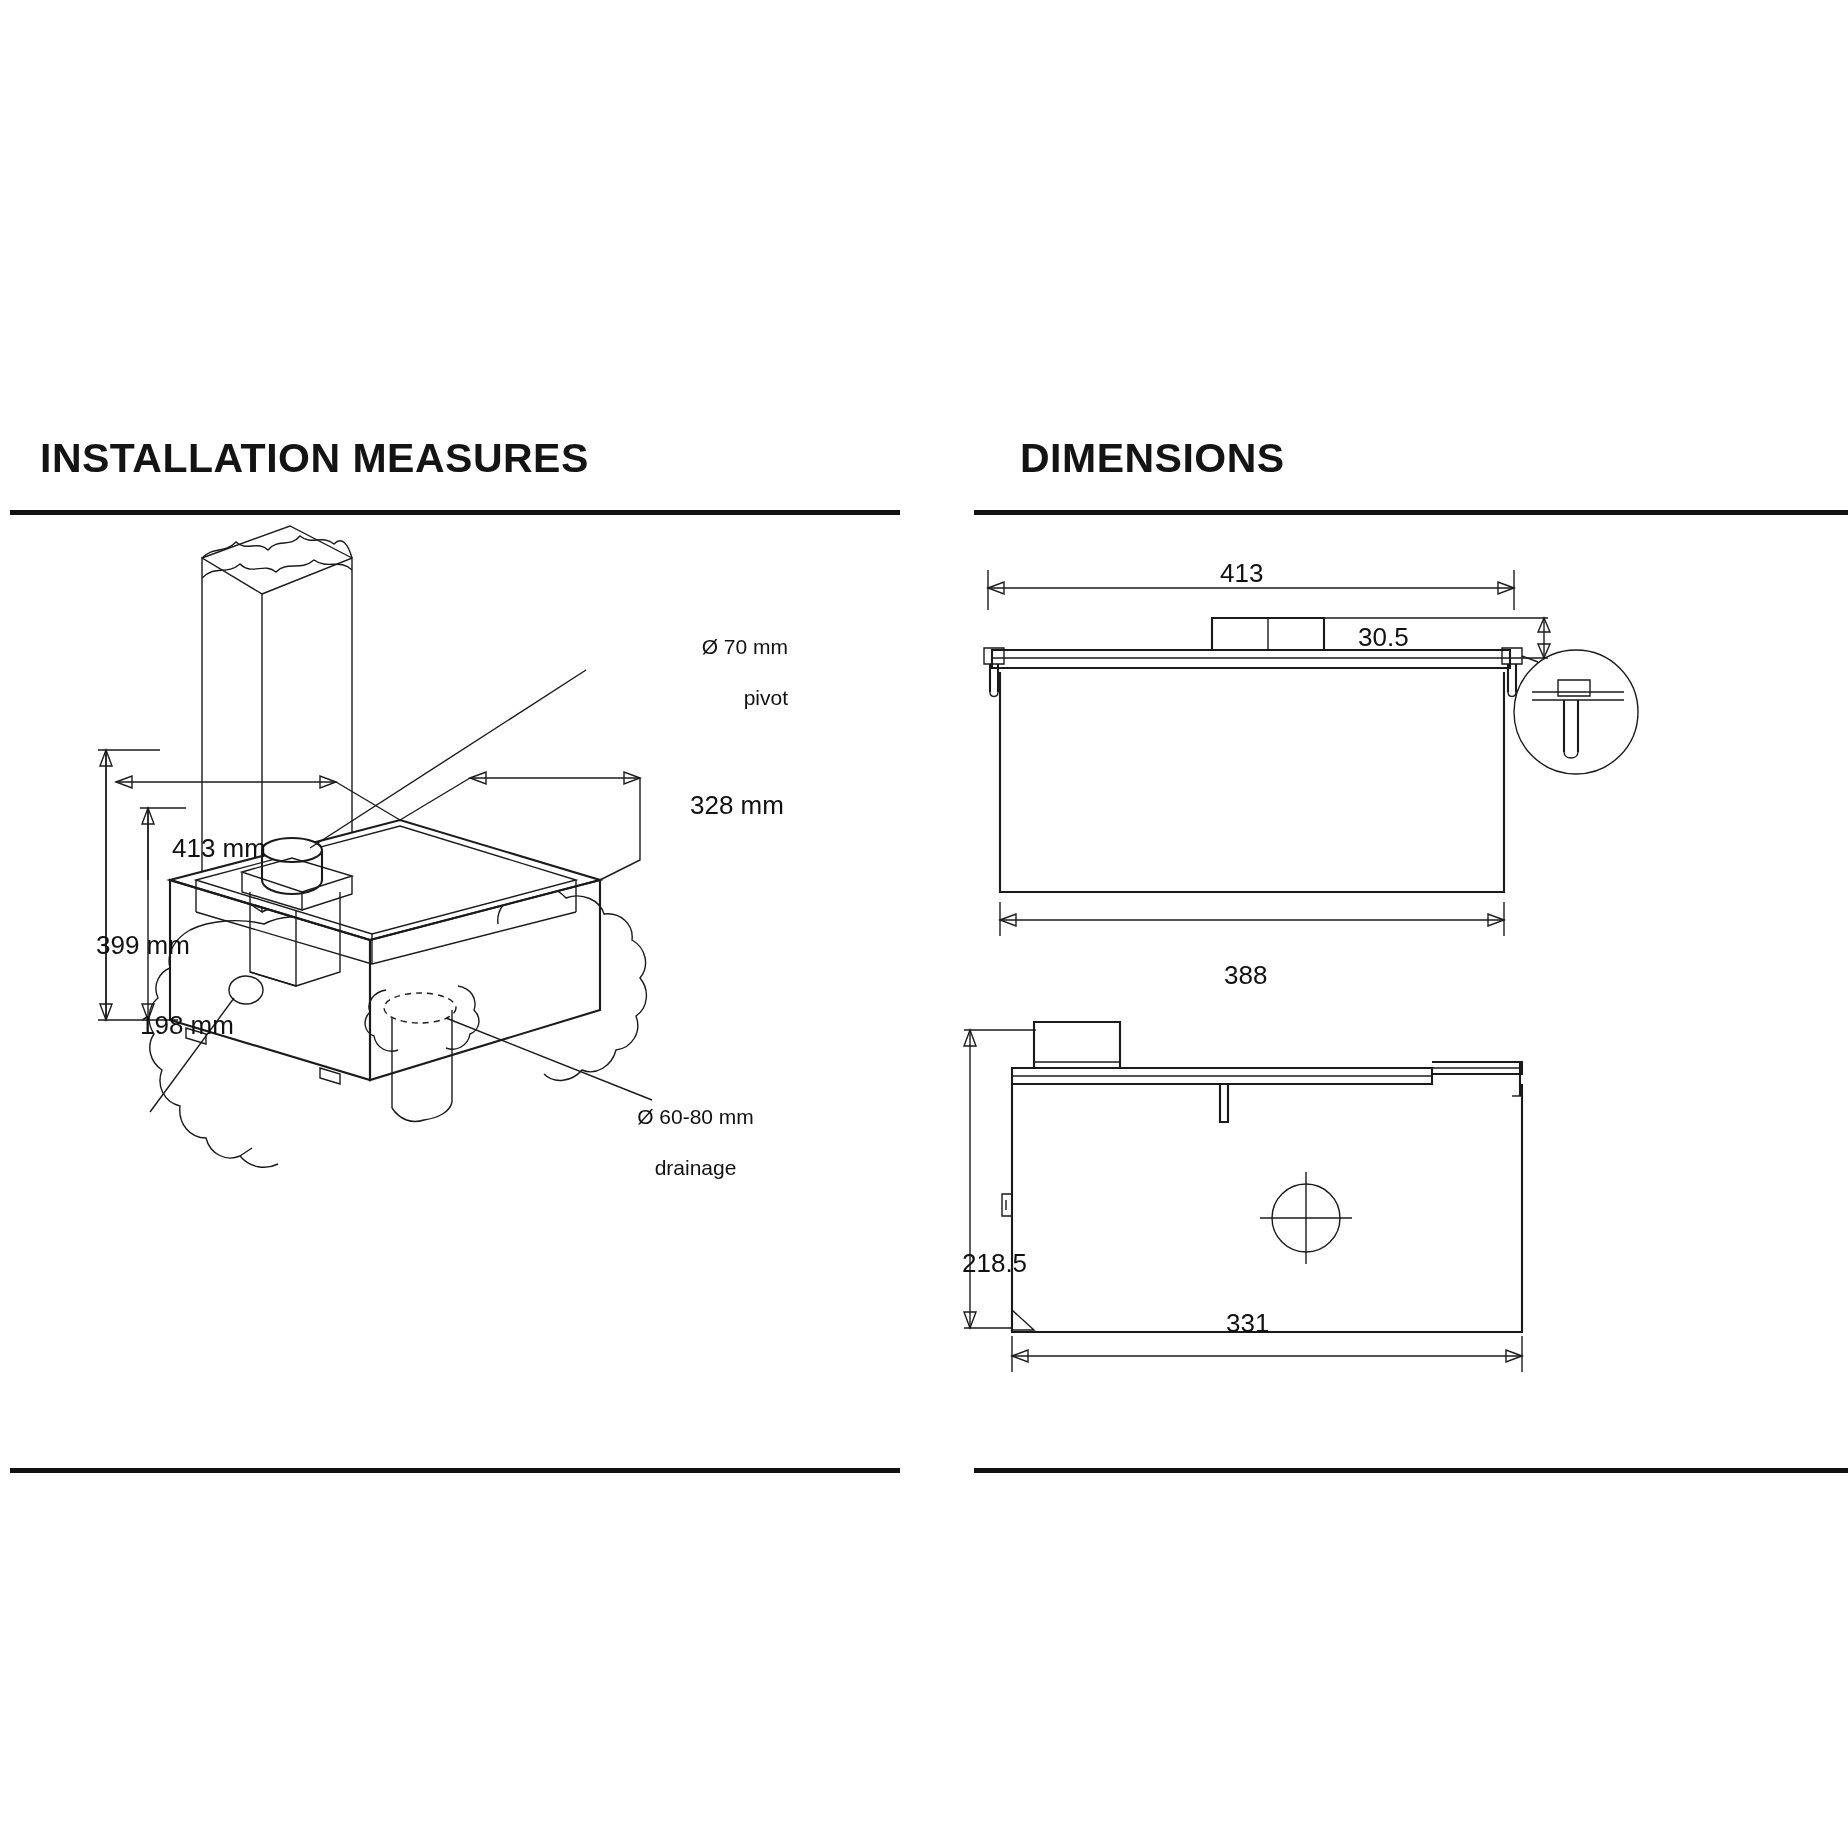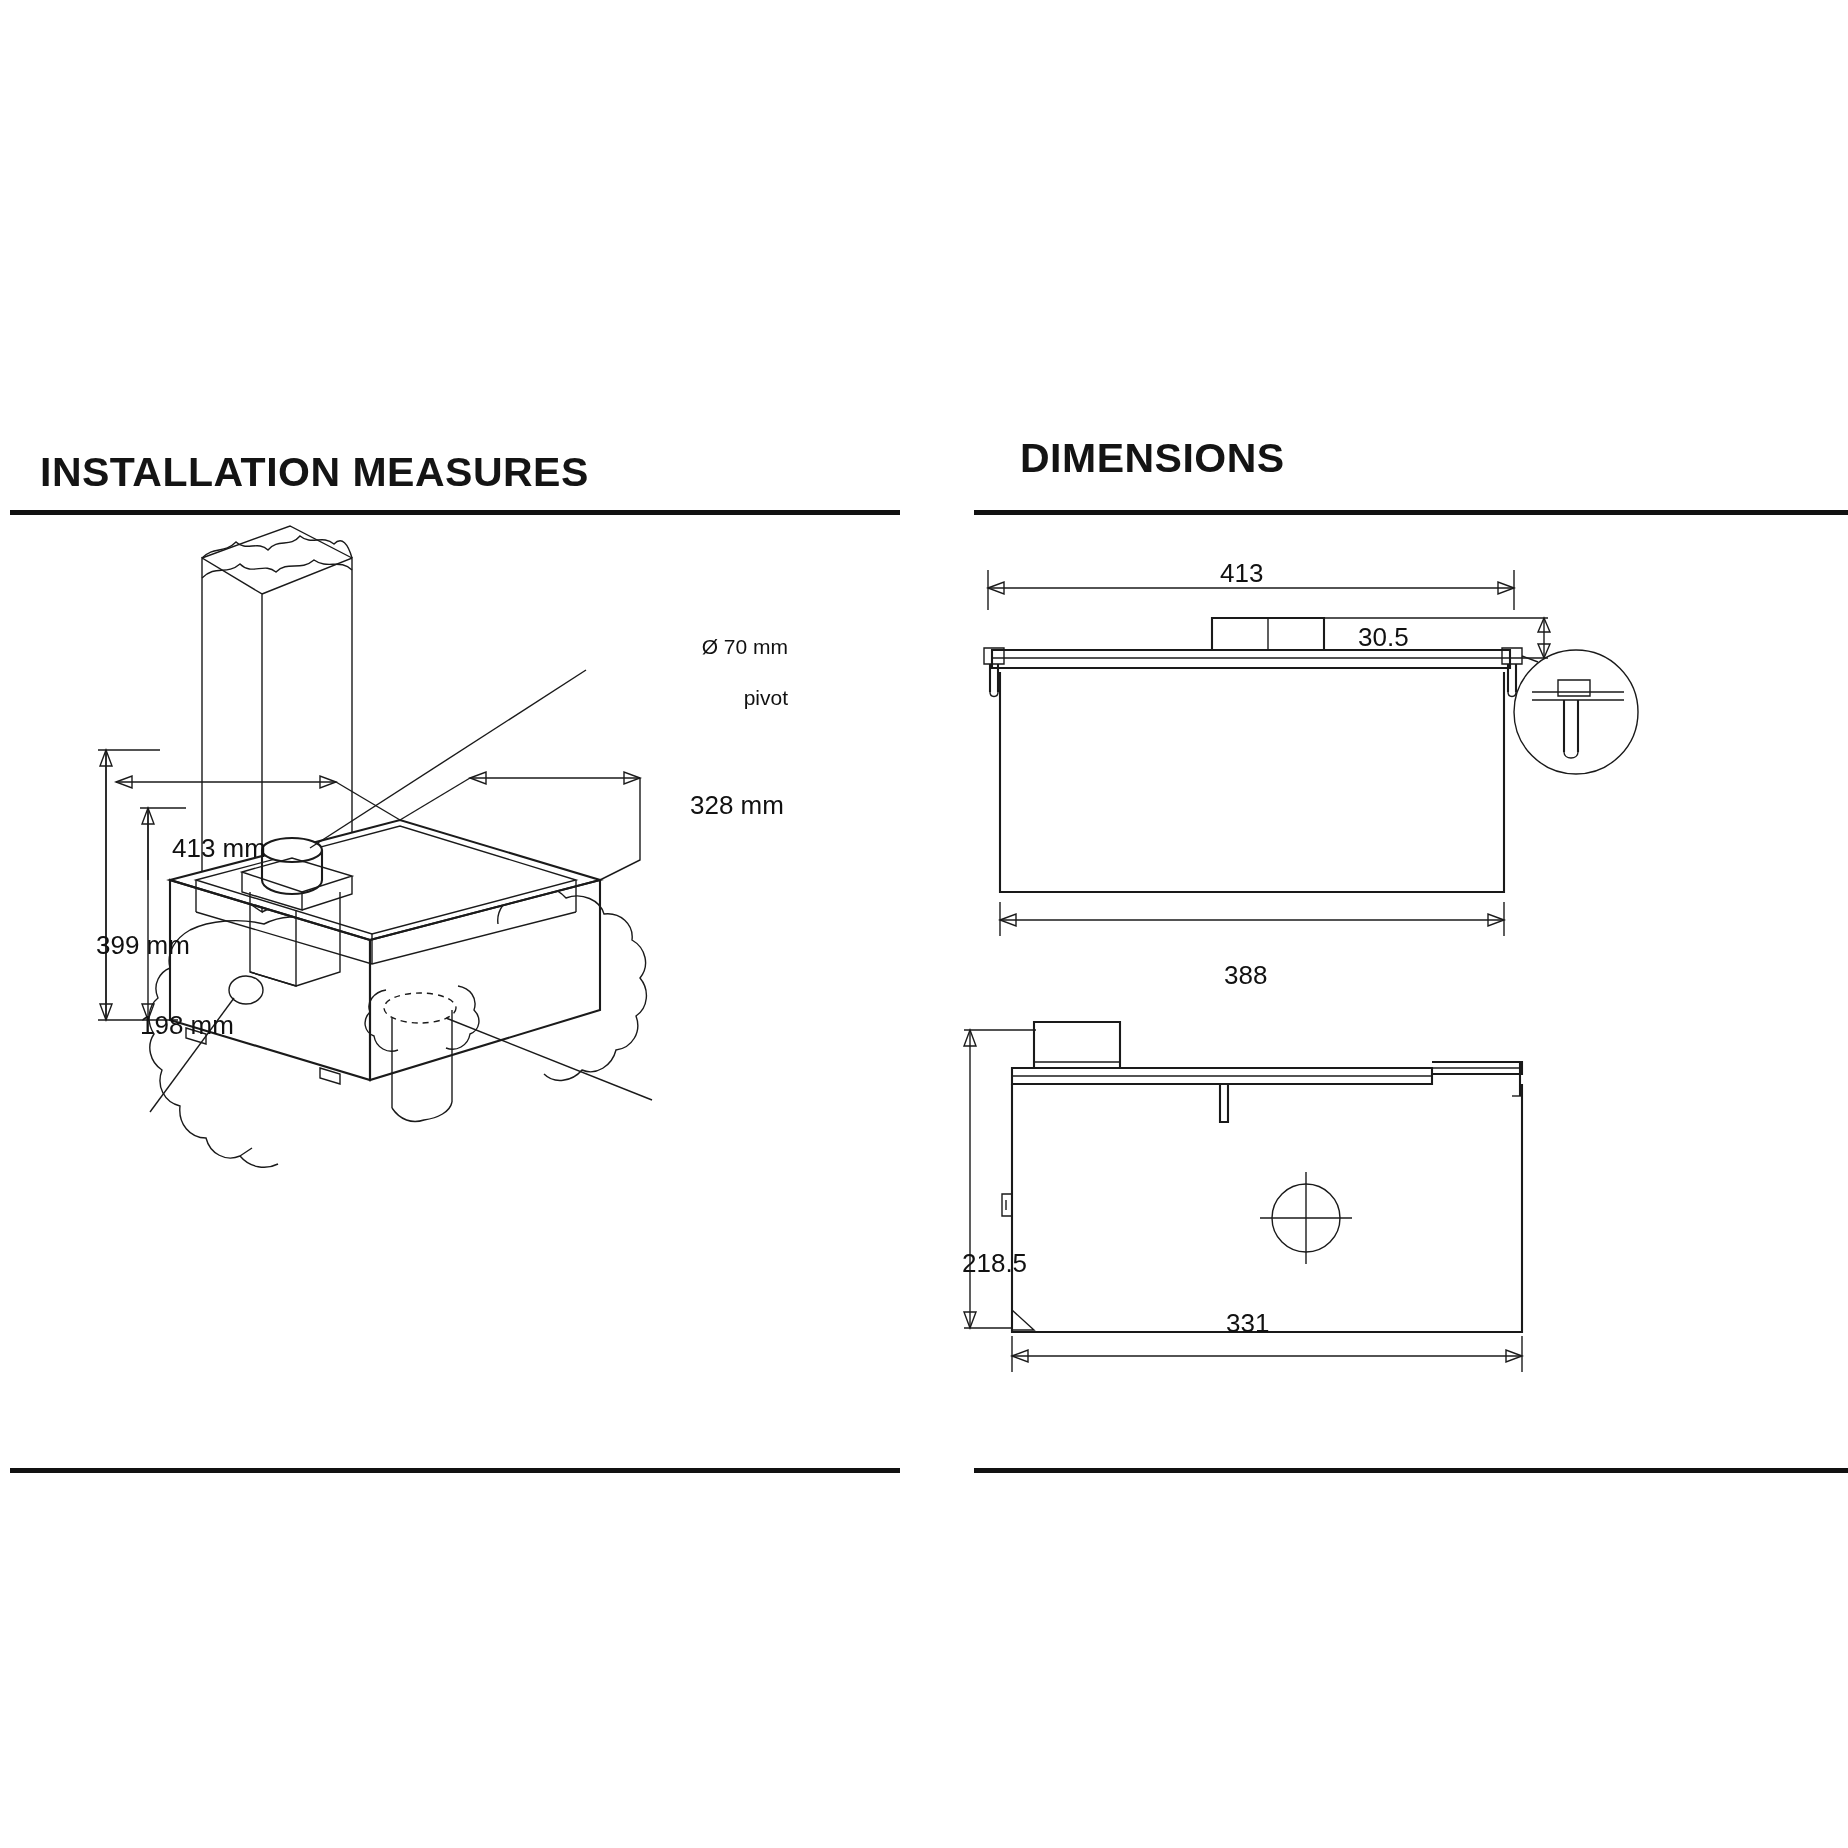--- a/index.html
+++ b/index.html
@@ -63,21 +63,21 @@
   .dash { stroke-dasharray: 6 5; }
   .fillwhite { fill: #ffffff; }
 </style>
 </head>
 <body>
 
 <div class="sheet">
 
   <div class="panel" style="left:0px; top:0px; width:924px; height:1848px;">
 
-    <div class="panel-title" style="position:absolute; left:40px; top:435px;margin-top:14px;">INSTALLATION MEASURES</div>
+    <div class="panel-title" style="position:absolute; left:40px; top:435px;">INSTALLATION MEASURES</div>
 
     <div class="rule" style="position:absolute; left:10px; top:510px; width:890px;"></div>
 
     <div class="rule-bottom" style="position:absolute; left:10px; top:1468px; width:890px;"></div>
 
     <svg style="position:absolute; left:0px; top:520px;" width="924" height="940" viewBox="0 0 924 940">
 
       <path class="ln thin" d="M190,410 C176,418 166,432 170,448 C160,452 152,464 158,478
         C148,486 146,502 154,514 C146,526 150,542 162,550 C156,566 164,582 180,586
         C178,604 190,618 206,618 C210,634 226,642 240,636 L252,628"></path>
@@ -170,20 +170,24 @@
 
       <path class="ln thin" d="M652,580 L446,498"></path>
     </svg>
 
     <div class="label center" style="left:588px; top:608px; width:200px; text-align:right;">
       <span>Ø 70 mm</span><br>
       <span>pivot</span>
     </div>
 
 
+    <div class="label center" style="left:568px; top:1078px; width:220px; text-align:center;">
+      <span>Ø 60-80 mm</span><br>
+      <span>drainage</span>
+    </div>
 
     <div class="dimnum" style="left:172px; top:813px;margin-top:20px;">413 mm</div>
 
     <div class="dimnum" style="left:690px; top:790px;">328 mm</div>
 
     <div class="dimnum vert" style="left:96px; top:930px;">399 mm</div>
 
     <div class="dimnum vert" style="left:140px; top:1010px;">198 mm</div>
   </div>
 

